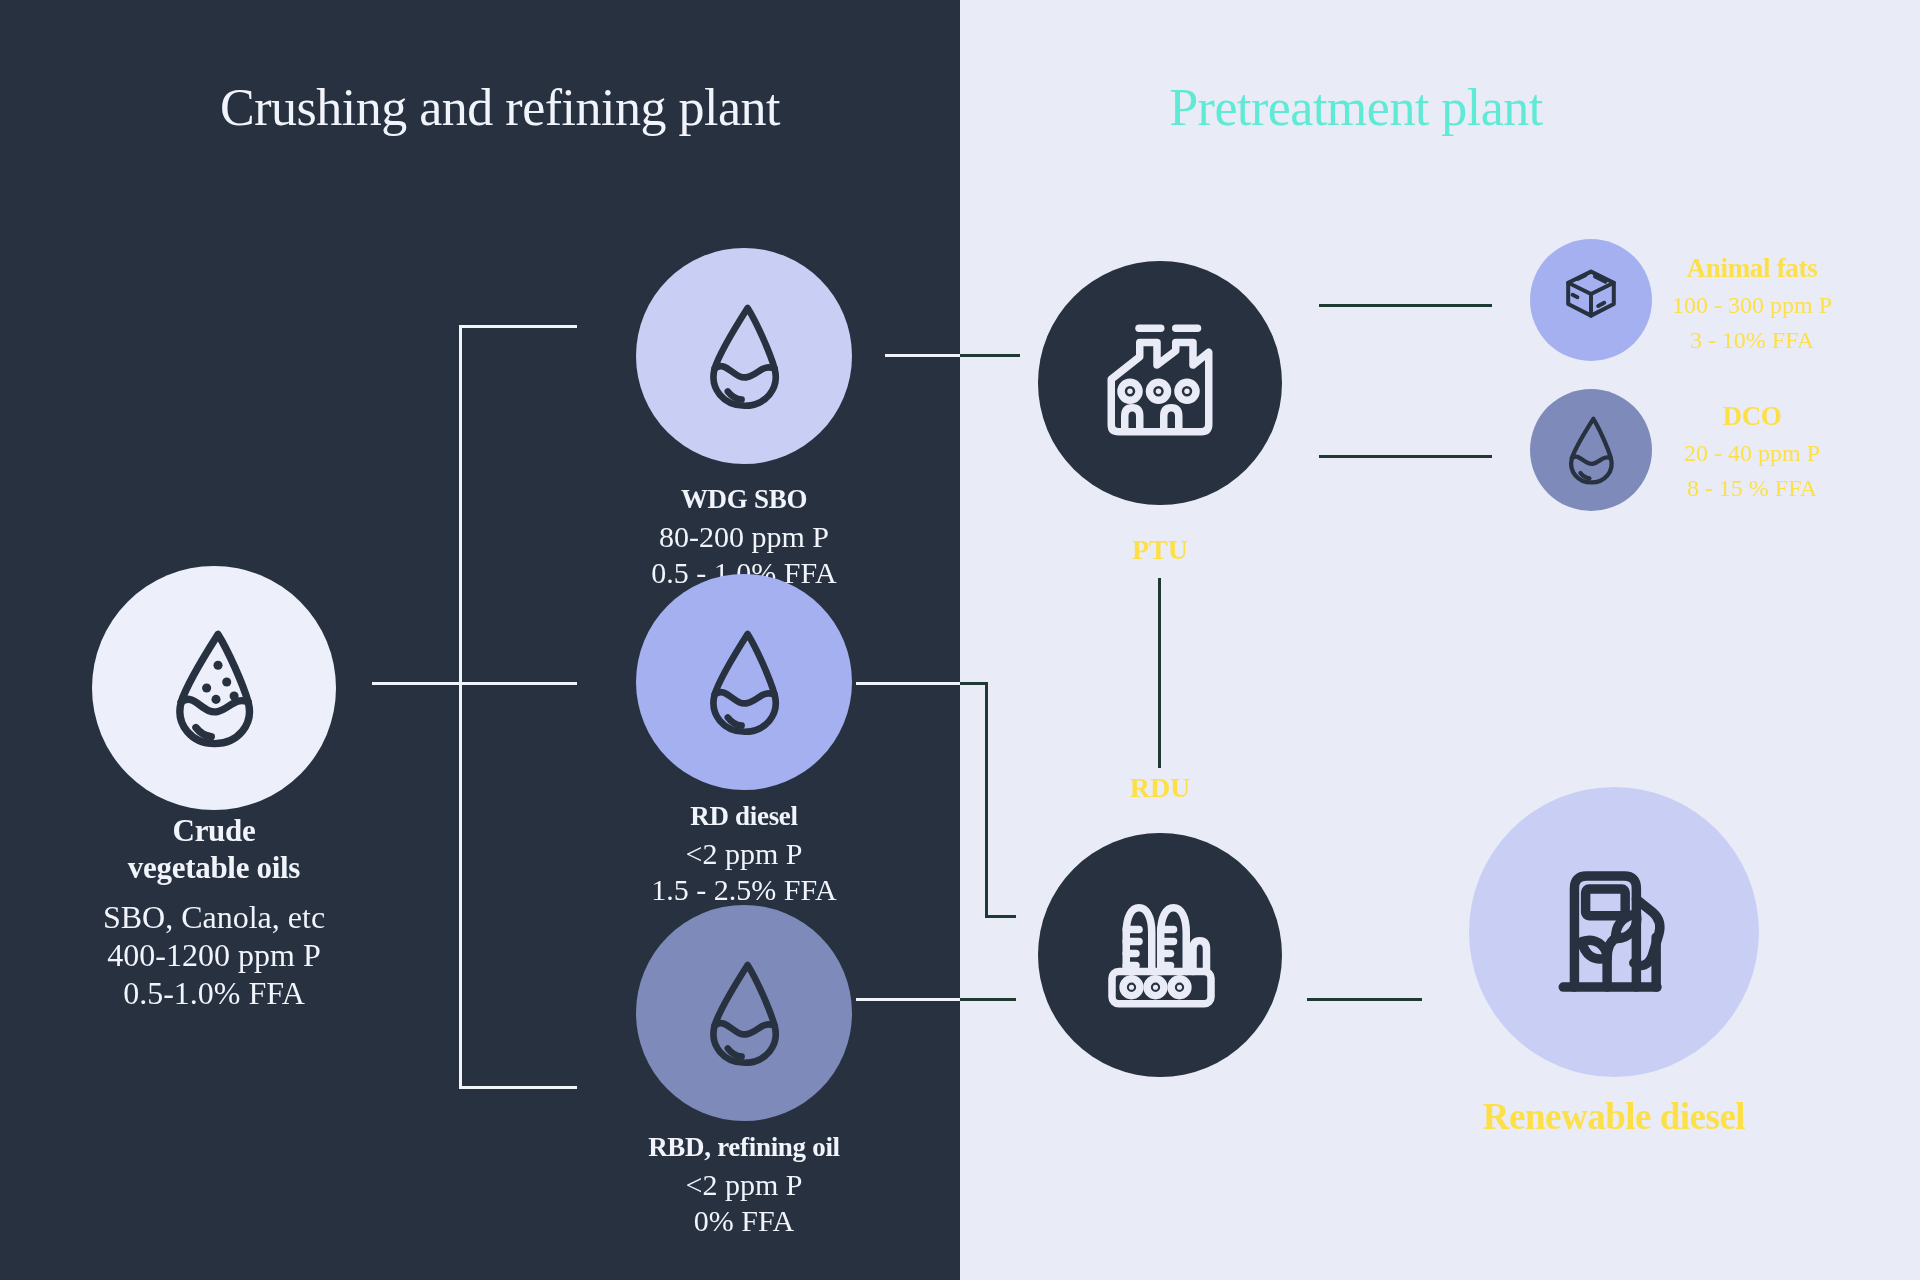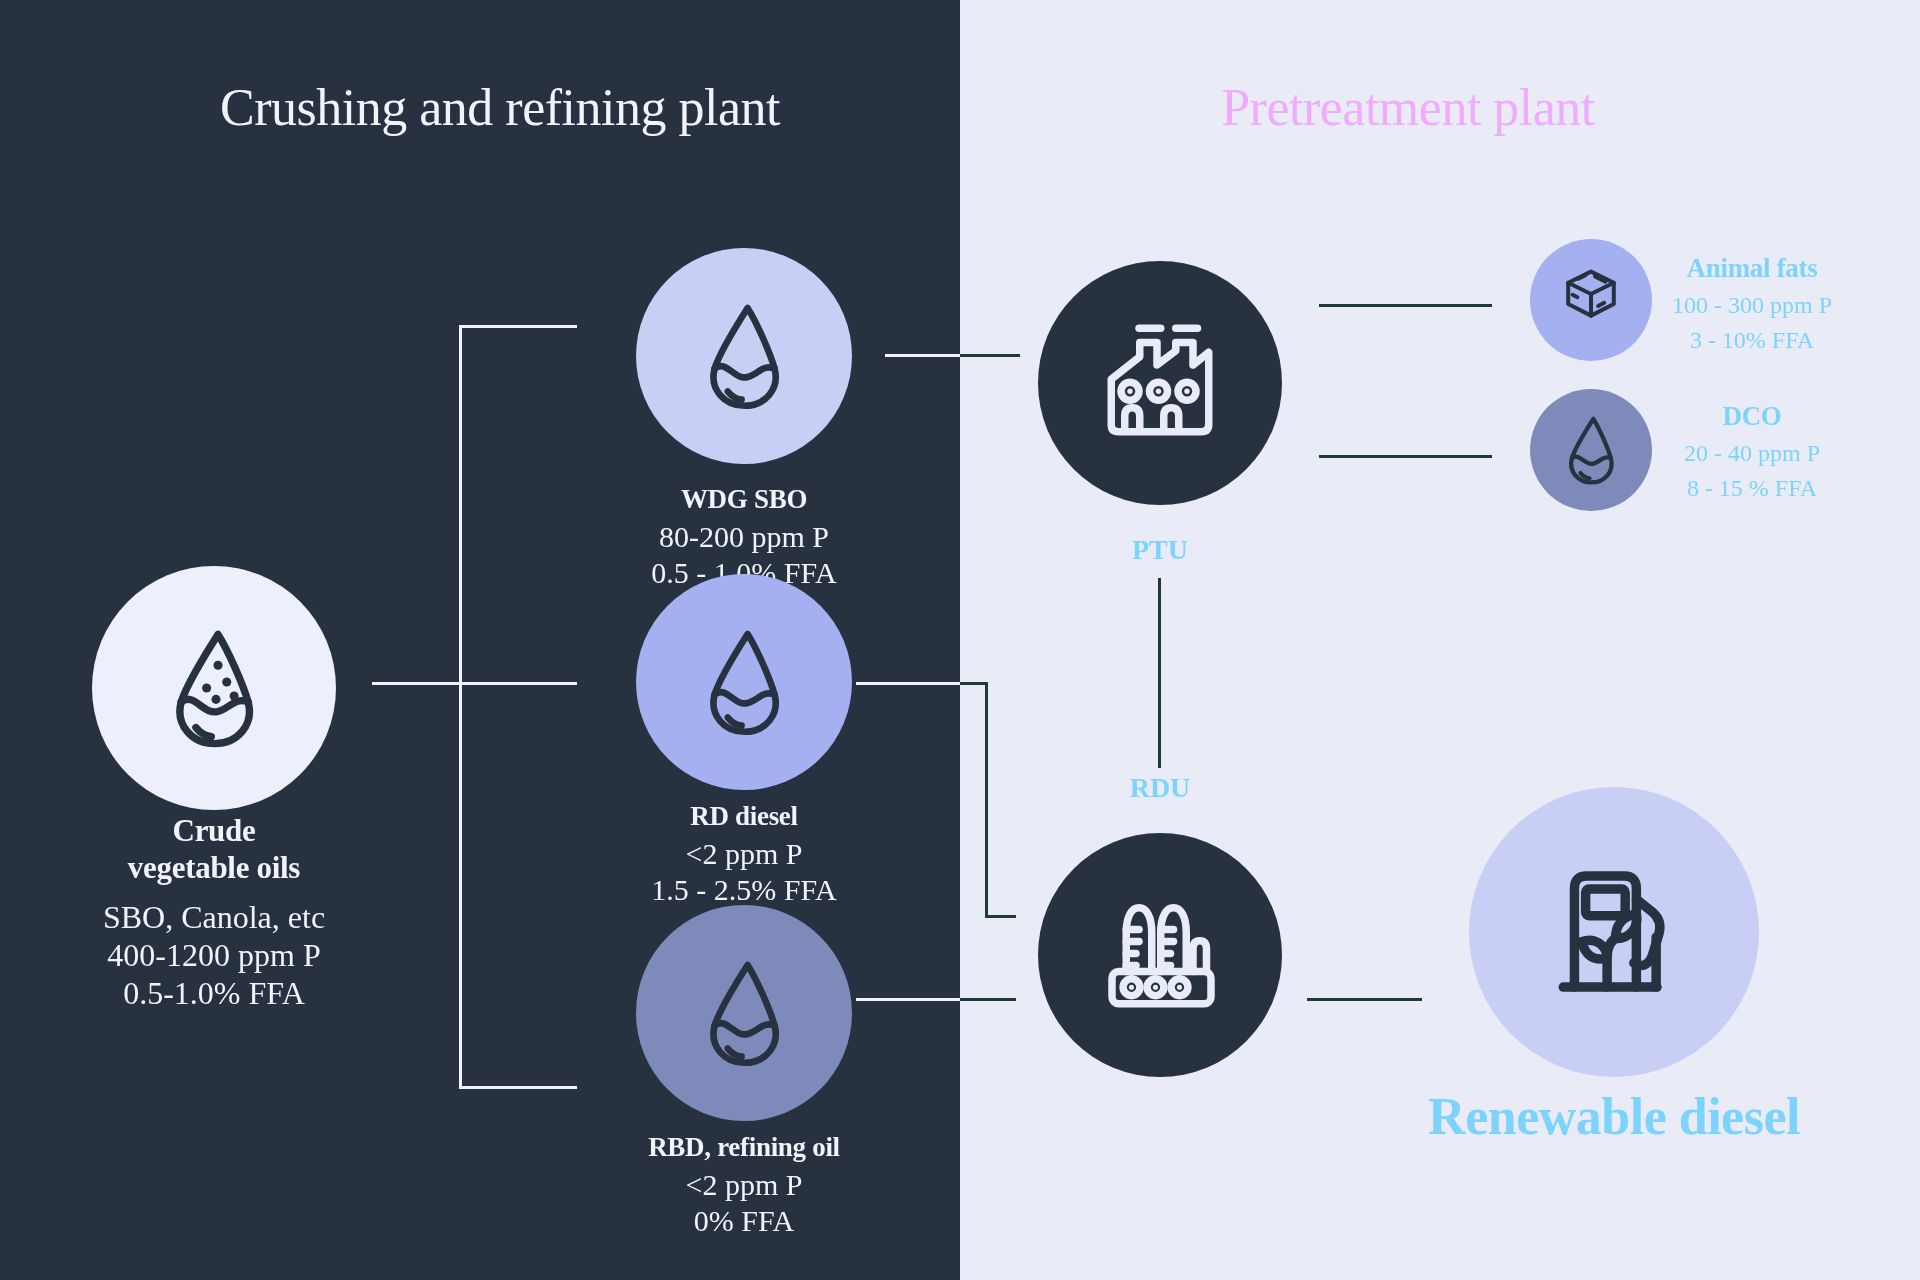--- a/index.html
+++ b/index.html
@@ -8,54 +8,54 @@
     font-family:Liberation Serif, serif;
   }
   .panel{position:absolute;top:0;height:1280px;width:960px;}
   .panel-left{left:0;background:#273140;}
   .panel-right{left:960px;background:#e9ecf7;}
   .panel-title{
     position:absolute;top:78px;width:960px;text-align:center;
     font-size:52px;font-weight:400;letter-spacing:-0.5px;
   }
   .title-light{left:20px;color:#f2f4fb;}
-  .title-dark{left:928px;color:#f0abfc;}
+  .title-dark{left:876px;color:#5eead4;}
 
   .circle{
     position:absolute;border-radius:50%;
     display:flex;align-items:center;justify-content:center;
   }
   .c-white{background:#edf0fb;color:#273140;}
   .c-lav{background:#c9cff4;color:#273140;}
   .c-peri{background:#a5b0f0;color:#273140;}
   .c-slate{background:#7e8bba;color:#273140;}
   .c-dark{background:#273140;color:#e9ecf7;}
 
   .lbl{position:absolute;text-align:center;}
   .lbl .t{display:block;font-weight:700;letter-spacing:-0.3px;}
   .lbl .s{display:block;font-weight:400;margin-top:8px;}
   .light-txt{color:#f2f4fb;}
-  .dark-txt{color:#7dd3fc;}
+  .dark-txt{color:#fde047;}
 
   .lbl-crude{left:64px;top:812px;width:300px;}
   .lbl-crude .t{font-size:31px;line-height:37px;max-width:200px;margin:0 auto 16px;}
   .lbl-crude .s{font-size:32px;line-height:30px;}
 
   .lbl-node{width:300px;text-align:center;}
   .lbl-node .t{font-size:27px;line-height:32px;margin-bottom:7px;}
   .lbl-node .s{font-size:30px;line-height:28px;}
 
   .lbl-side{width:250px;}
   .lbl-side .t{font-size:27px;line-height:32px;margin-bottom:5px;}
   .lbl-side .s{font-size:24px;line-height:27px;}
 
   .lbl-unit{left:1060px;width:200px;font-weight:700;font-size:28px;}
 
   .lbl-renew{left:1414px;top:1088px;width:400px;font-weight:700;
-             font-size:52px;line-height:57px;letter-spacing:-0.5px;text-align:center;}
+             font-size:37px;line-height:57px;letter-spacing:-0.5px;text-align:center;}
 
   .ln{position:absolute;}
   .ln-w{background:#f2f4fb;}
   .ln-d{background:#1f3a33;}
 
   svg{display:block;}
 </style>
 </head>
 <body>
 

